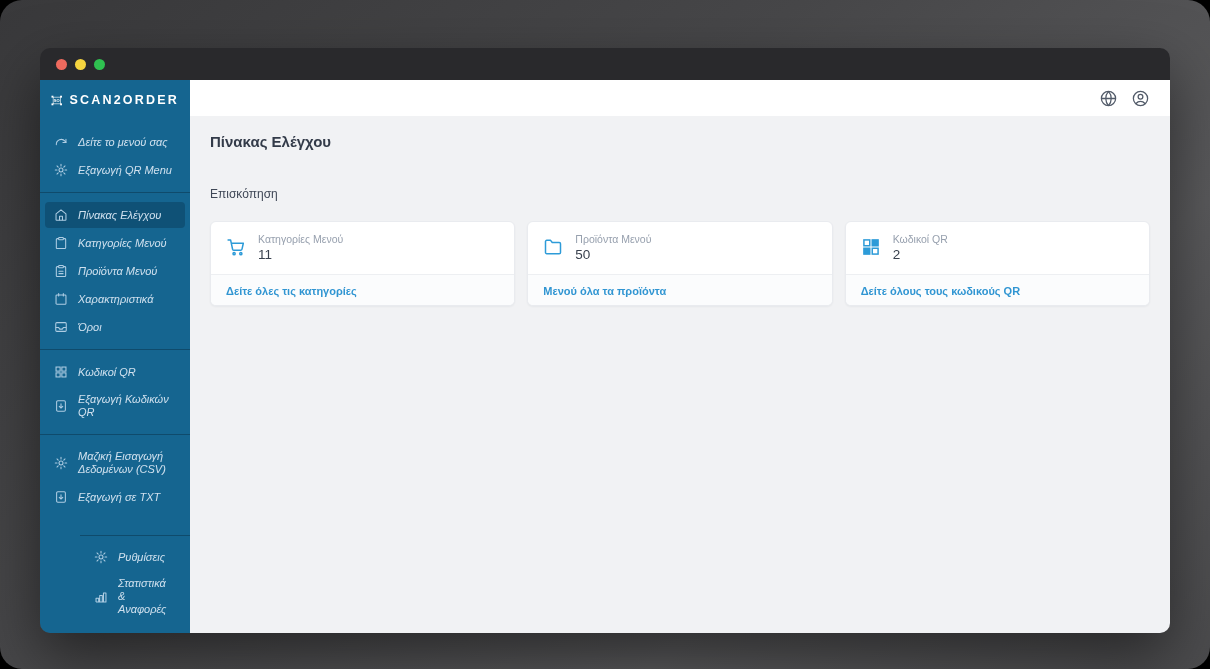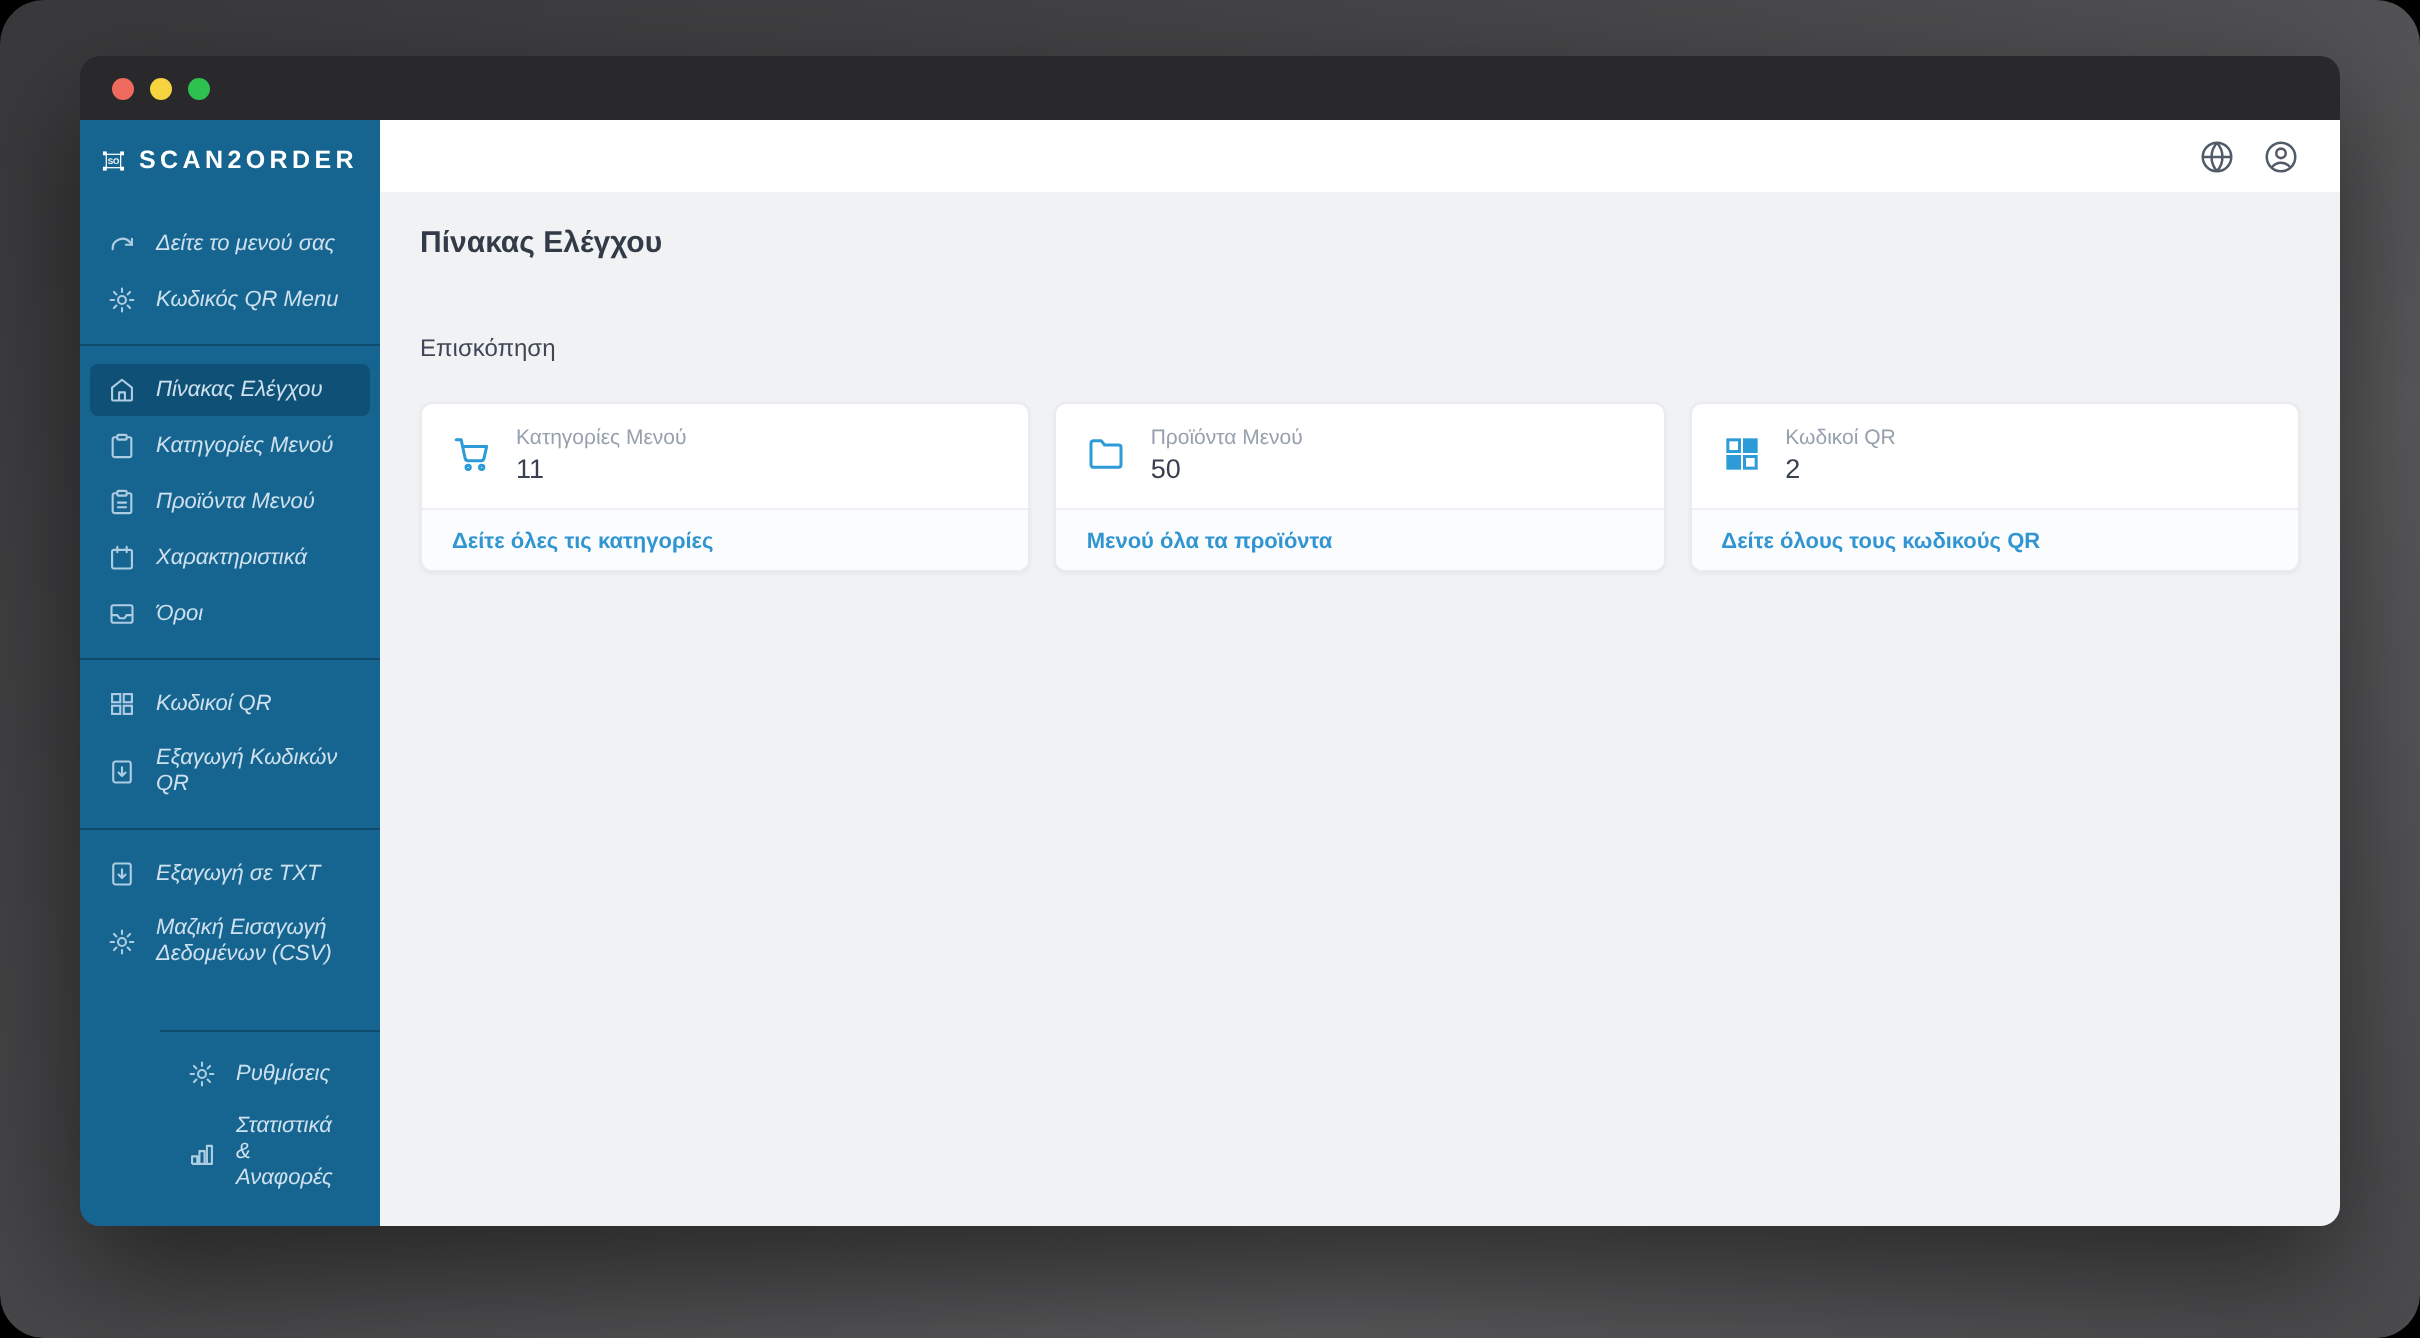--- a/index.html
+++ b/index.html
@@ -2,21 +2,21 @@
 <html><head>
 <meta charset="utf-8">
 <style>
   * { margin:0; padding:0; box-sizing:border-box; }
   html,body { width:1210px; height:669px; background:#000; font-family:"Liberation Sans","DejaVu Sans",sans-serif; }
   .canvas {
     position:relative; width:1210px; height:669px; border-radius:22px; overflow:hidden;
     background:linear-gradient(140deg,#39393b 0%,#474749 40%,#59595b 72%,#4b4b4d 100%);
   }
   .window {
-    position:absolute; left:40px; top:28px; width:1130px; height:585px;
+    position:absolute; left:40px; top:48px; width:1130px; height:585px;
     border-radius:10px; overflow:hidden; box-shadow:0 24px 60px rgba(0,0,0,0.5);
     display:flex; flex-direction:column;
   }
   .titlebar { height:32px; background:#29292c; display:flex; align-items:center; padding-left:16px; gap:8px; flex:0 0 auto; }
   .tdot { width:11px; height:11px; border-radius:50%; }
   .tdot.red { background:#ee6a5e; }
   .tdot.yellow { background:#f5d43f; }
   .tdot.green { background:#2fc150; }
 
   .app { flex:1; display:flex; min-height:0; }
@@ -94,21 +94,21 @@
             </span>
             <span>Δείτε το μενού σας</span>
           </a>
           <a class="nav-item">
             <span class="nicon">
               <svg viewBox="0 0 24 24" fill="none" stroke="currentColor" stroke-width="1.8" stroke-linecap="round">
                   <circle cx="12" cy="12" r="3.4"></circle>
                   <path d="M12 2.2v3M12 18.8v3M2.2 12h3M18.8 12h3M5.1 5.1l2.1 2.1M16.8 16.8l2.1 2.1M18.9 5.1l-2.1 2.1M7.2 16.8l-2.1 2.1"></path>
                 </svg>
             </span>
-            <span>Κωδικός QR Menu</span>
+            <span>Εξαγωγή QR Menu</span>
           </a>
 
           <div class="divider"></div>
 
           <a class="nav-item active">
             <span class="nicon">
               <svg viewBox="0 0 24 24" fill="none" stroke="currentColor" stroke-width="1.8" stroke-linejoin="round">
                   <path d="M3.5 10 12 3.2 20.5 10v10a1 1 0 0 1-1 1h-15a1 1 0 0 1-1-1z"></path>
                   <path d="M9.5 21v-7h5v7"></path>
                 </svg>
@@ -173,35 +173,35 @@
                   <path d="M12 8v7M9 12.5 12 15.5l3-3"></path>
                 </svg>
             </span>
             <span>Εξαγωγή Κωδικών QR</span>
           </a>
 
           <div class="divider"></div>
 
           <a class="nav-item">
             <span class="nicon">
+              <svg viewBox="0 0 24 24" fill="none" stroke="currentColor" stroke-width="1.8" stroke-linecap="round">
+                  <circle cx="12" cy="12" r="3.4"></circle>
+                  <path d="M12 2.2v3M12 18.8v3M2.2 12h3M18.8 12h3M5.1 5.1l2.1 2.1M16.8 16.8l2.1 2.1M18.9 5.1l-2.1 2.1M7.2 16.8l-2.1 2.1"></path>
+                </svg>
+            </span>
+            <span>Μαζική Εισαγωγή Δεδομένων (CSV)</span>
+          </a>
+          <a class="nav-item">
+            <span class="nicon">
               <svg viewBox="0 0 24 24" fill="none" stroke="currentColor" stroke-width="1.8" stroke-linecap="round" stroke-linejoin="round">
                   <rect x="4.5" y="3" width="15" height="18" rx="2"></rect>
                   <path d="M12 8v7M9 12.5 12 15.5l3-3"></path>
                 </svg>
             </span>
             <span>Εξαγωγή σε TXT</span>
-          </a>
-          <a class="nav-item">
-            <span class="nicon">
-              <svg viewBox="0 0 24 24" fill="none" stroke="currentColor" stroke-width="1.8" stroke-linecap="round">
-                  <circle cx="12" cy="12" r="3.4"></circle>
-                  <path d="M12 2.2v3M12 18.8v3M2.2 12h3M18.8 12h3M5.1 5.1l2.1 2.1M16.8 16.8l2.1 2.1M18.9 5.1l-2.1 2.1M7.2 16.8l-2.1 2.1"></path>
-                </svg>
-            </span>
-            <span>Μαζική Εισαγωγή Δεδομένων (CSV)</span>
           </a>
 
           <div class="nav-footer">
             <div class="divider"></div>
             <a class="nav-item">
               <span class="nicon">
                 <svg viewBox="0 0 24 24" fill="none" stroke="currentColor" stroke-width="1.8" stroke-linecap="round">
                     <circle cx="12" cy="12" r="3.4"></circle>
                     <path d="M12 2.2v3M12 18.8v3M2.2 12h3M18.8 12h3M5.1 5.1l2.1 2.1M16.8 16.8l2.1 2.1M18.9 5.1l-2.1 2.1M7.2 16.8l-2.1 2.1"></path>
                   </svg>

